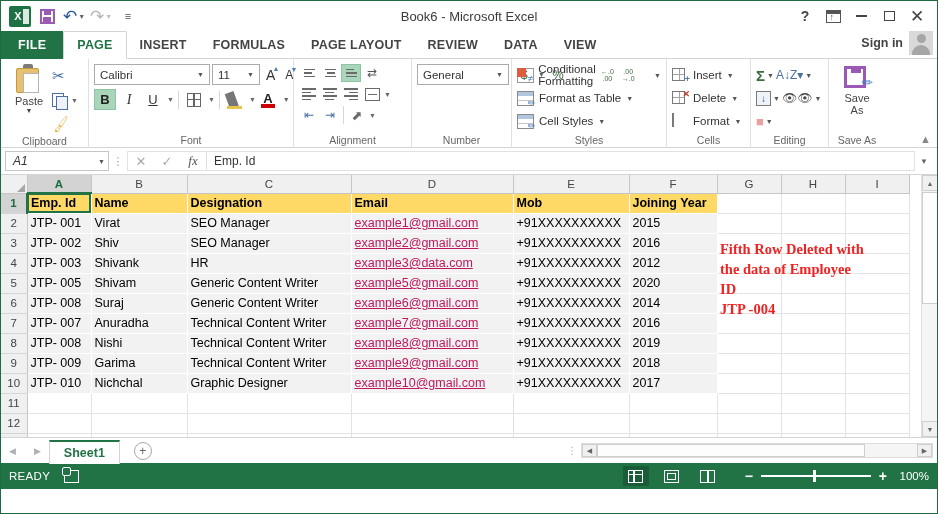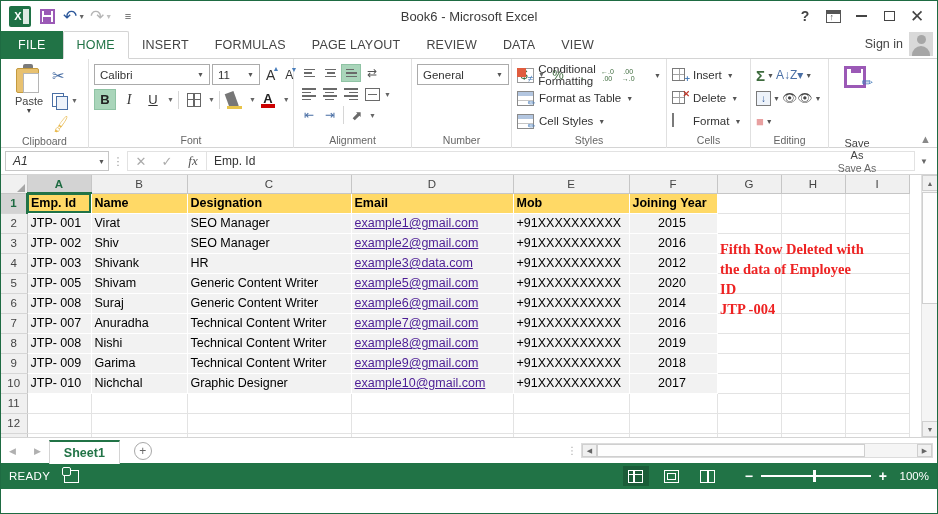--- a/index.html
+++ b/index.html
@@ -71,24 +71,25 @@
   .help-q { font-weight: bold; font-size: 14px; color: #444; }
   .ribbon-disp { position: relative; width: 15px; height: 13px; border: 1.3px solid #555; }
   .ribbon-disp::before { content:""; position:absolute; top:0; left:0; right:0; height:3px; background:#555;}
   .ribbon-disp::after { content:"\2191"; position:absolute; top:1px; left:3px; font-size:9px; color:#555;}
   .min-ico { width: 11px; height: 1.4px; background: #444; }
   .max-ico { width: 11px; height: 10px; border: 1.4px solid #444; }
   .close-ico { font-size: 17px; color: #444; line-height: 1; }
 
   
   .tabbar {
-    height: 28px; display: flex; align-items: center;
+    height: 28px; display: flex; align-items: flex-start;
     background: #fff;
     border-bottom: 1px solid #d4d4d4;
     position: relative;
+    font-weight: bold;
   }
   .tab-file {
     background: #217346; color: #fff;
     height: 28px; padding: 0 17px;
     display: flex; align-items: center;
     font-size: 12.5px; letter-spacing: .3px;
   }
   .tab {
     height: 28px; padding: 0 13px;
     display: flex; align-items: center;
@@ -273,21 +274,21 @@
 
   
   .saveas-grp { width: 56px; align-items: center; }
   .saveas-ico { width:30px; height:28px; position:relative; margin: 2px auto 0; }
   .saveas-ico .fl {
     position:absolute; left:2px; top:2px; width:22px; height:22px;
     border:3px solid #9b59b6; background:#fff;
   }
   .saveas-ico .fl::before { content:""; position:absolute; left:4px; top:-3px; width:10px; height:7px; background:#9b59b6; }
   .saveas-ico .pn { position:absolute; right:-1px; bottom:2px; font-size:13px; color:#4a7ebb; transform:rotate(-45deg); }
-  .saveas-txt { font-size:11px; color:#444; text-align:center; line-height:12px;margin-top:45px; }
+  .saveas-txt { font-size:11px; color:#444; text-align:center; line-height:12px; }
   .ribbon-collapse {
     position: absolute; right: 6px; bottom: 2px; font-size: 11px; color: #888;
   }
 
   
   .fbar {
     height: 27px; display: flex; align-items: center;
     background: #fff; padding: 0 4px;
     border-bottom: 1px solid #d4d4d4;
   }
@@ -350,23 +351,23 @@
   td.hdrcell {
     background: #ffd966; font-weight: bold; font-size:12.5px;
     border-right: 1px solid #fff; border-bottom: 1px solid #fff;
     padding: 0 3px;
   }
   td.datacell {
     background: #f2f2f2;
     border-right: 1px solid #fff; border-bottom: 1px solid #fff;
   }
   td.linkcell a {
-    color: #4c1d95; text-decoration: underline; font-size:12.5px;
-  }
-  td.numcell { text-align: center; padding-right: 5px; }
+    color: #be185d; text-decoration: underline; font-size:12.5px;
+  }
+  td.numcell { text-align: left; padding-right: 5px; }
   td.blank { background: #fff; }
   .sel-cell {
     outline: 2px solid #217346; outline-offset: -2px;
     position: relative;
   }
   .annot {
     position: absolute;
     color: #ee2222;
     font-family: "Liberation Serif", serif;
     font-weight: bold;
@@ -482,21 +483,21 @@
           <span class="max-ico"></span>
         </div>
       <div class="win-btn">
           <span class="close-ico">✕</span>
         </div>
     </div>
   </div>
 
   <div class="tabbar">
     <div class="tab-file">FILE</div>
-    <div class="tab active">HOME</div>
+    <div class="tab active">PAGE</div>
     <div class="tab">INSERT</div>
     <div class="tab">FORMULAS</div>
     <div class="tab">PAGE LAYOUT</div>
     <div class="tab">REVIEW</div>
     <div class="tab">DATA</div>
     <div class="tab">VIEW</div>
     <div class="signin">
       <span class="signin-label">Sign in</span>
       <span class="avatar"></span>
     </div>

